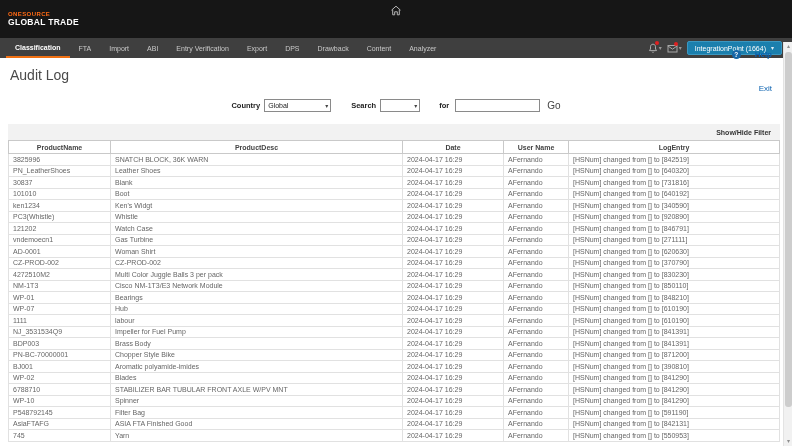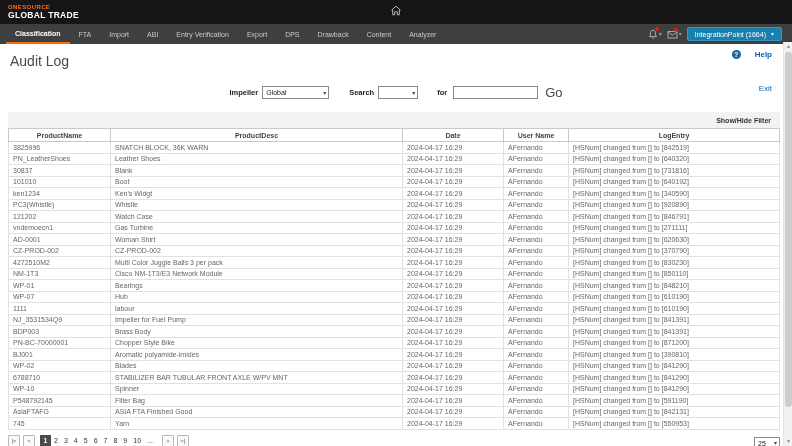--- a/index.html
+++ b/index.html
@@ -1,20 +1,20 @@
 <!DOCTYPE html>
 <html><head>
 <meta charset="utf-8">
 <style>
   * { margin:0; padding:0; box-sizing:border-box; }
   html,body { width:792px; height:446px; overflow:hidden; }
   body { font-family:"Liberation Sans", sans-serif; background:#fff; position:relative; }
 
   
-  .topbar { height:24px; background:#161616; display:flex; align-items:center; position:relative; }
+  .topbar { height:38px; background:#161616; display:flex; align-items:center; position:relative; }
   .brand { margin-left:8px; line-height:1.15; }
   .brand-top { display:block; color:#ff6a14; font-size:6px; font-weight:bold; letter-spacing:.4px; }
   .brand-bottom { display:block; color:#ffffff; font-size:8.5px; font-weight:bold; letter-spacing:.3px; }
   .home-wrap { position:absolute; left:50%; top:4px; transform:translateX(-50%); cursor:pointer; }
 
   
   .navbar { height:20px; background:#3f3f3f; display:flex; align-items:stretch; padding-left:6px; }
   .nav-items { display:flex; align-items:stretch; }
   .nav-item { color:#c9c9c9; font-size:7px; padding:0 9px; display:flex; align-items:center; cursor:pointer; white-space:nowrap; }
   .nav-item.active { color:#fff; font-weight:bold; border-bottom:2px solid #f07012; }
@@ -35,21 +35,21 @@
   .exit-link { position:absolute; top:84px; right:20px; color:#0b62b0; font-size:8px; cursor:pointer; }
 
   
   .filter-row { margin-top:16px; display:flex; align-items:center; justify-content:center; }
   .flabel { font-size:7.5px; font-weight:bold; color:#222; }
   .fsel { display:inline-flex; align-items:center; justify-content:space-between; background:#fff;
           border:1px solid #8a8a8a; height:13px; font-size:7px; color:#222; padding-left:3px; cursor:pointer; }
   .fsel .caret { color:#444; padding:0 2px; }
   .ftext { height:13px; width:85px; border:1px solid #8a8a8a; font-size:7px; padding:0 3px;
            font-family:"Liberation Sans", sans-serif; color:#222; }
-  .go-link { font-size:13px; color:#444; cursor:pointer; }
+  .go-link { font-size:10px; color:#444; cursor:pointer; }
 
   
   .grid-toolbar { margin:12px 8px 0 8px; width:772px; height:16px; background:#f2f2f2;
                   display:flex; align-items:center; justify-content:flex-end; padding-right:9px; }
   .showhide { font-size:7px; font-weight:bold; color:#333; cursor:pointer; }
 
   
   table.grid { margin:0 8px; width:772px; border-collapse:collapse; table-layout:fixed; }
   table.grid th { border:1px solid #c9c9c9; background:#fff; font-size:7px; font-weight:bold; color:#444;
                   height:13px; text-align:center; overflow:hidden; white-space:nowrap; }
@@ -129,21 +129,21 @@
 </div>
 
 <div class="page-title">Audit Log</div>
 <div class="help-link">
   <span class="help-q">?</span>
   <span class="help-txt">Help</span>
 </div>
 <div class="exit-link">Exit</div>
 
 <div class="filter-row">
-  <span class="flabel">Impeller</span>
+  <span class="flabel">Country</span>
   <span class="fsel" style="width:67px; margin-left:4px;">
     <span>Global</span>
     <span class="caret">▾</span>
   </span>
   <span class="flabel" style="margin-left:20px;">Search</span>
   <span class="fsel" style="width:40px; margin-left:4px;">
     <span></span>
     <span class="caret">▾</span>
   </span>
   <span class="flabel" style="margin-left:19px;">for</span>

